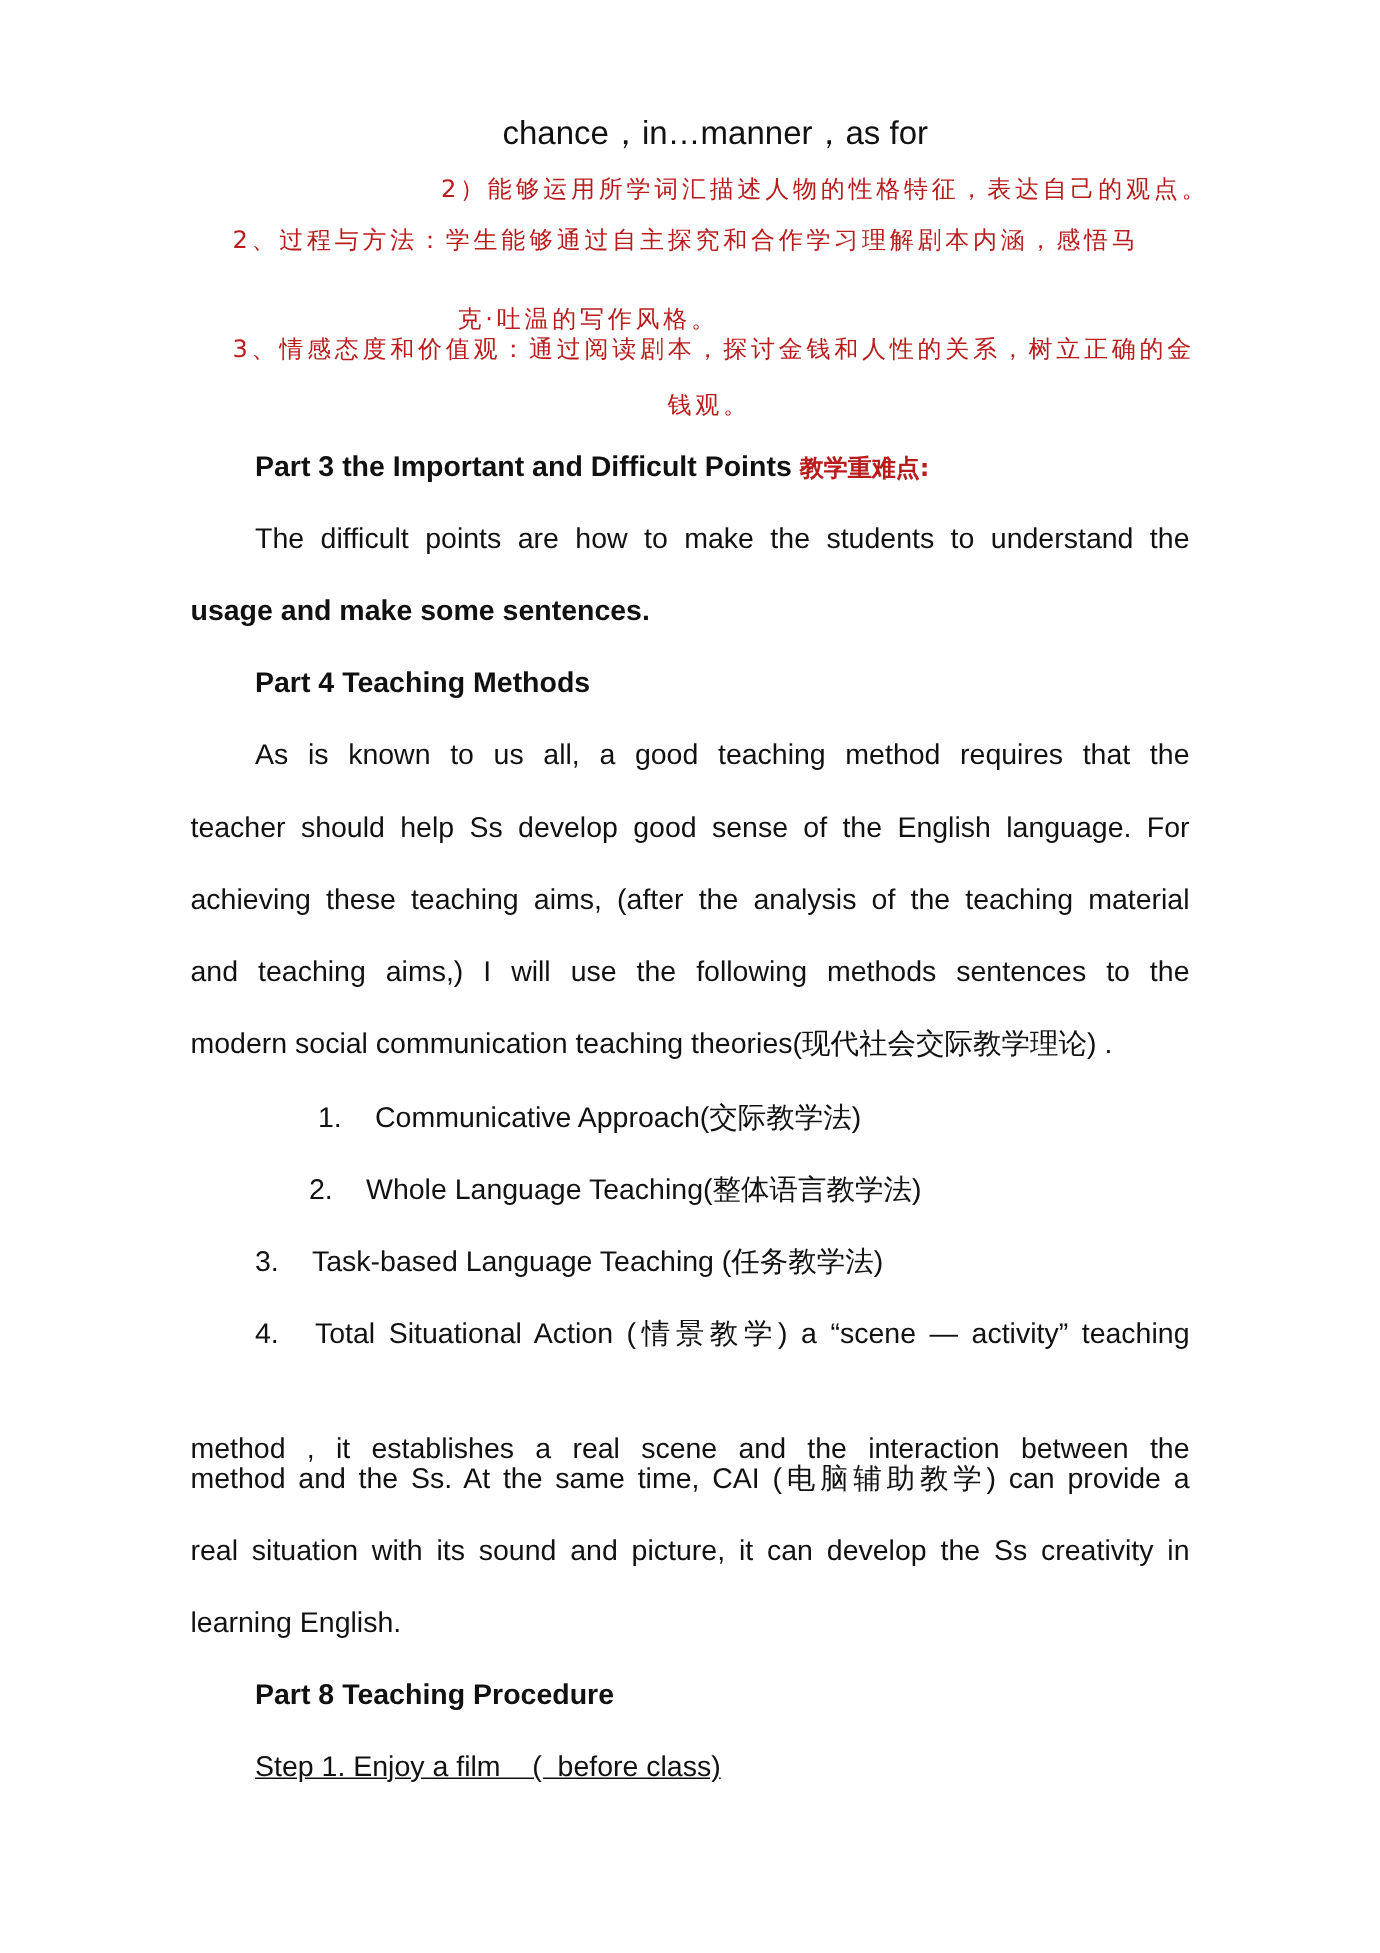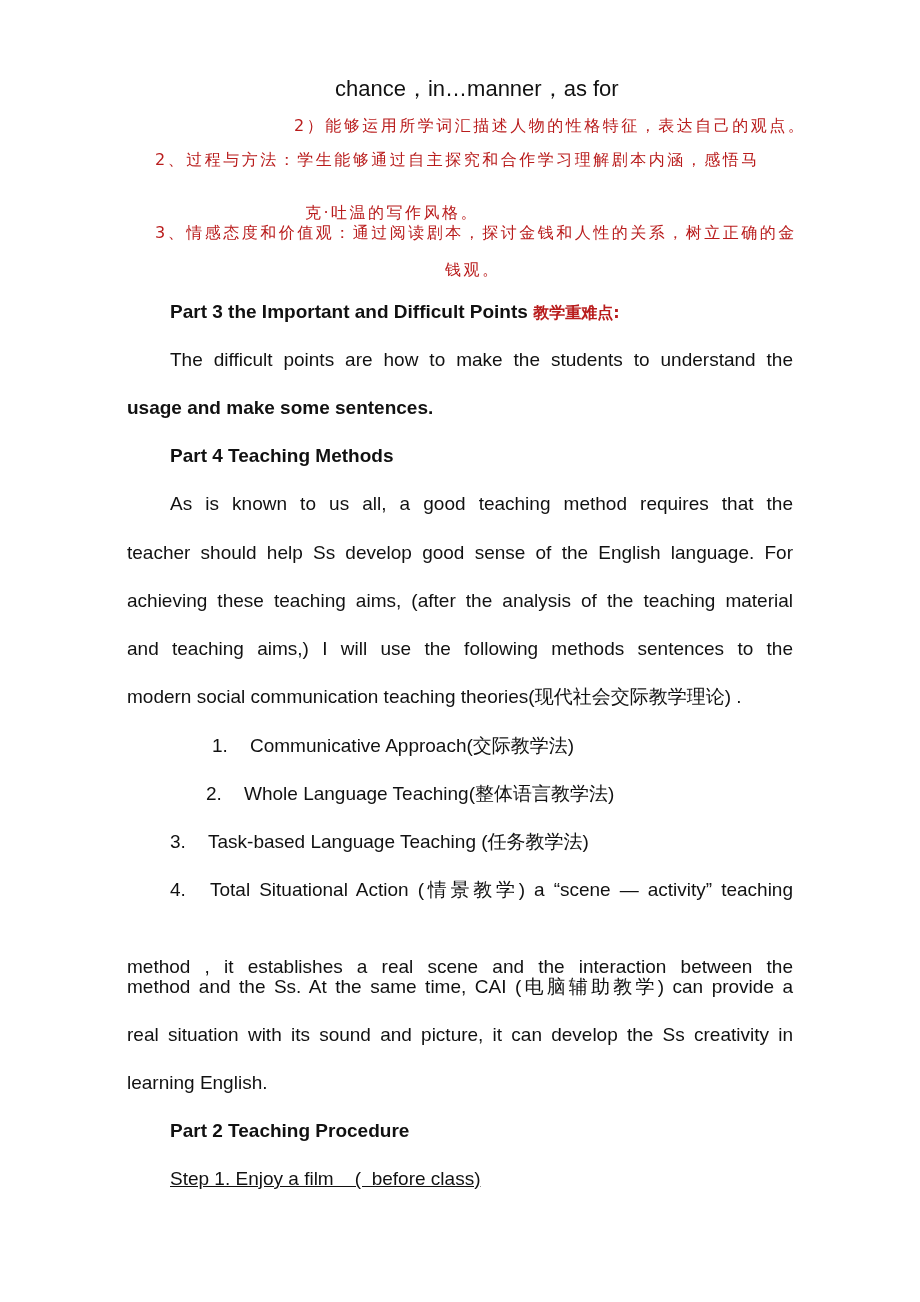--- a/index.html
+++ b/index.html
@@ -50,16 +50,16 @@
   <div class="line" style="left:170px; top:878px; width:623px; display:flex;">
     <span style="display:inline-block; width:40px; flex:none;">4.</span>
       <span style="flex:1; text-align:justify; text-align-last:justify;">Total Situational Action (情景教学) a “scene — activity” teaching</span>
   </div>
 
   <div class="line just" style="top:926px;margin-top:29px;">method , it establishes a real scene and the interaction between the</div>
   <div class="line just" style="top:975px;">method and the Ss. At the same time, CAI (电脑辅助教学) can provide a</div>
   <div class="line just" style="top:1023px;">real situation with its sound and picture, it can develop the Ss creativity in</div>
   <div class="line" style="left:127px; top:1071px;">learning English.</div>
 
-  <div class="line bold" style="left:170px; top:1119px;">Part 2 Teaching Procedure</div>
+  <div class="line bold" style="left:170px; top:1119px;">Part 8 Teaching Procedure</div>
   <div class="line u" style="left:170px; top:1167px; white-space:pre;">Step 1. Enjoy a film    (  before class)</div>
 
 </div>
 
 </body></html>

